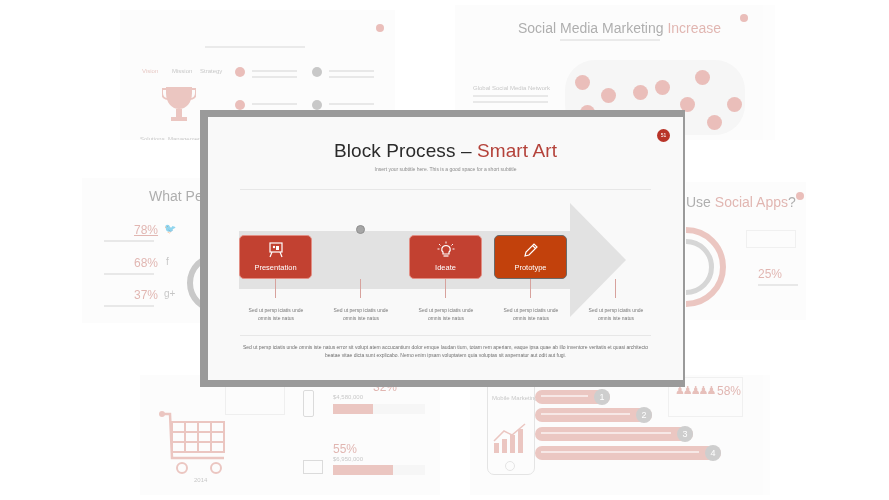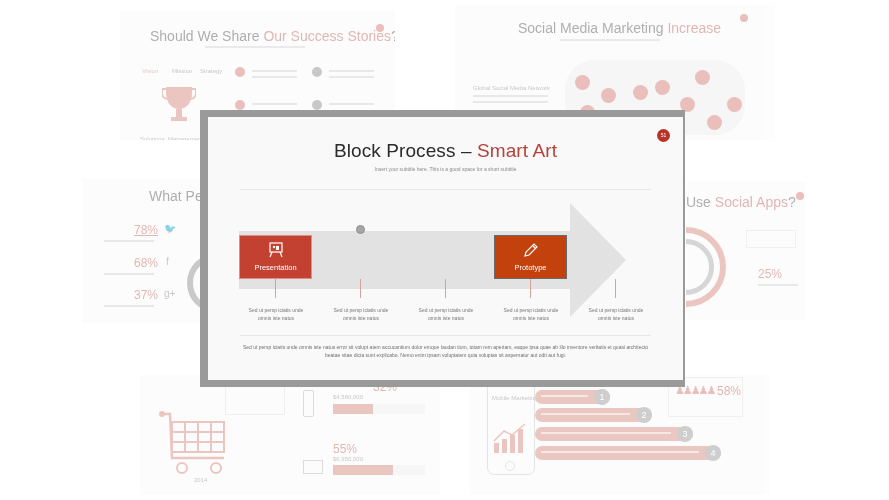--- a/index.html
+++ b/index.html
@@ -53,38 +53,35 @@
   .divider { position: absolute; left: 32px; width: 411px; height: 1px; background: #e7e7e7; }
 
   
   #arrow-body { position: absolute; left: 31px; top: 114px; width: 335px; height: 58px; background: #e2e2e2; }
   #arrow-head { position: absolute; left: 362px; top: 86px; width: 0; height: 0;
                 border-top: 57px solid transparent; border-bottom: 57px solid transparent;
                 border-left: 56px solid #e2e2e2; }
   #rotate-handle { position: absolute; left: 148px; top: 108px; width: 9px; height: 9px; border-radius: 50%;
                    background: #a6a6a6; border: 1px solid #8f8f8f; }
 
-  .step { position: absolute; top: 118px; width: 73px; height: 44px; border-radius: 0;
+  .step { position: absolute; top: 118px; width: 73px; height: 44px; border-radius: 5px;
           background: #c24131; border: 1px solid #e28e84; color: #fff; text-align: center; }
   .step.dark { background: #c2410c; border-color: #6a6a6a; }
   .step .icon { position: absolute; left: 50%; top: 5px; transform: translateX(-50%); width: 18px; height: 18px; }
   .step .label { position: absolute; left: 0; right: 0; top: 27px; font-size: 7.5px; }
   .connector { position: absolute; top: 162px; width: 1px; height: 19px; background: #d7a29d; }
   .step-desc { position: absolute; top: 189px; width: 80px; text-align: center; font-size: 5px; line-height: 8px; color: #777; }
 
   #body-text { position: absolute; left: 30px; top: 226px; width: 415px; text-align: center;
                font-size: 5px; line-height: 8px; color: #6f6f6f; }
 </style>
 </head>
 <body>
 
 <div id="ghost-a" class="ghost">
-  <div class="gtitle" style="left:30px;top:18px;">
-    <span>Should We Share </span><span class="acc">Our Success Stories</span><span>?</span>
-  </div>
   <div class="gsub" style="left:85px;top:36px;width:100px;"></div>
   <div class="gbadge" style="left:256px;top:14px;"></div>
   <div class="gsmall" style="left:22px;top:58px;color:#d49a93;">Vision</div>
   <div class="gsmall" style="left:52px;top:58px;">Mission</div>
   <div class="gsmall" style="left:80px;top:58px;">Strategy</div>
   <svg style="position:absolute;left:42px;top:75px;" width="34" height="40" viewBox="0 0 34 40">
     <path d="M4 2 H30 V8 C30 18 24 24 17 24 C10 24 4 18 4 8 Z" fill="#dc9990"></path>
     <rect x="14" y="24" width="6" height="8" fill="#dc9990"></rect>
     <rect x="9" y="32" width="16" height="4" fill="#dc9990"></rect>
     <path d="M4 4 H0 V8 C0 12 3 14 6 14" stroke="#dc9990" stroke-width="2" fill="none"></path>
@@ -244,20 +241,32 @@
       <div>Sed ut persp iciatis unde</div>
         <div>omnis iste natus</div>
     </div>
 
     <div class="connector" style="left:152px;"></div>
     <div class="step-desc" style="left:113px;">
       <div>Sed ut persp iciatis unde</div>
         <div>omnis iste natus</div>
     </div>
 
+    <div class="step" style="left:201px;">
+      <svg class="icon" viewBox="0 0 18 18">
+        <path d="M6 11 C4 9.5 4 5 9 4.5 C14 5 14 9.5 12 11 V13 H6 Z" stroke="#fff" stroke-width="1.2" fill="none"></path>
+        <line x1="6.5" y1="15" x2="11.5" y2="15" stroke="#fff" stroke-width="1.2"></line>
+        <line x1="9" y1="0.5" x2="9" y2="2.5" stroke="#fff" stroke-width="1"></line>
+        <line x1="2" y1="3" x2="3.5" y2="4.5" stroke="#fff" stroke-width="1"></line>
+        <line x1="16" y1="3" x2="14.5" y2="4.5" stroke="#fff" stroke-width="1"></line>
+        <line x1="0.5" y1="8" x2="2.5" y2="8" stroke="#fff" stroke-width="1"></line>
+        <line x1="15.5" y1="8" x2="17.5" y2="8" stroke="#fff" stroke-width="1"></line>
+      </svg>
+      <div class="label">Ideate</div>
+    </div>
     <div class="connector" style="left:237px;"></div>
     <div class="step-desc" style="left:198px;">
       <div>Sed ut persp iciatis unde</div>
         <div>omnis iste natus</div>
     </div>
 
     <div class="step dark" style="left:286px;">
       <svg class="icon" viewBox="0 0 18 18">
         <path d="M3 15 L4 11 L12 3 L15 6 L7 14 Z" stroke="#fff" stroke-width="1.2" fill="none"></path>
         <line x1="10.5" y1="4.5" x2="13.5" y2="7.5" stroke="#fff" stroke-width="1.1"></line>

